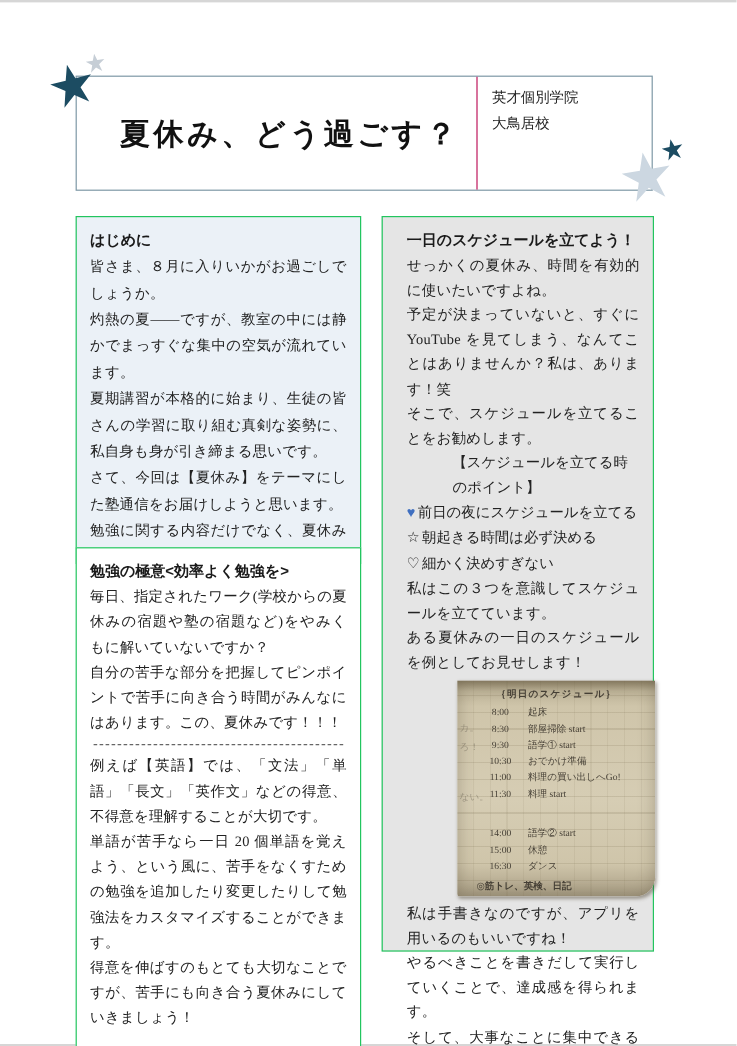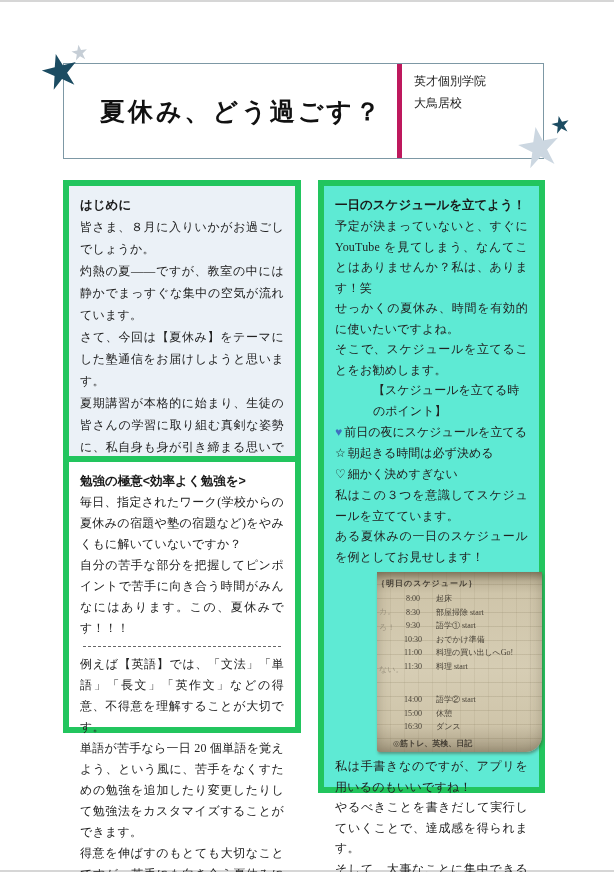--- a/index.html
+++ b/index.html
@@ -6,36 +6,36 @@
   .page{position:relative;width:614px;height:872px;background:#ffffff;overflow:hidden;
         font-family:"Liberation Serif","DejaVu Serif",serif;color:#1f1f1f;}
   .edge-line{position:absolute;left:0;width:614px;height:2px;background:#d6d6d6;}
   .edge-top{top:0;} .edge-bottom{bottom:0;}
 
   
   .header-box{position:absolute;left:63px;top:63px;width:481px;height:96px;
               border:1px solid #7d98a5;display:flex;box-sizing:border-box;background:#fff;}
   .header-title-cell{flex:1;display:flex;align-items:center;padding-left:36px;}
   .header-title{font-size:25px;letter-spacing:3px;font-weight:600;color:#111;}
-  .header-info-cell{width:146px;border-left:5px solid #be185d;padding:7px 8px 6px 12px;
+  .header-info-cell{width:146px;border-left:1px solid #be185d;padding:7px 8px 6px 12px;
                     box-sizing:border-box;font-size:12px;line-height:21.5px;color:#222;}
 
   
   .star{position:absolute;}
   .star svg{display:block;width:100%;height:100%;}
   .star-big-left{left:41px;top:52px;width:38px;height:38px;transform:rotate(-14deg);}
   .star-small-left{left:71px;top:44px;width:17px;height:17px;transform:rotate(-8deg);}
   .star-big-right{left:517px;top:125px;width:44px;height:44px;transform:rotate(-10deg);}
   .star-small-right{left:551px;top:115px;width:19px;height:19px;transform:rotate(-12deg);}
 
   
-  .tbox{position:absolute;box-sizing:border-box;border:6px solid #22c55e;padding:8px 11px;}
+  .tbox{position:absolute;box-sizing:border-box;border:1px solid #22c55e;padding:8px 11px;}
   .box-intro{left:63px;top:180px;width:238px;height:290px;background:#ebf1f7;}
-  .box-study{left:63px;top:456px;width:238px;height:277px;background:#ffffff;}
-  .box-sched{left:318px;top:180px;width:227px;height:613px;background:#5eead4;}
+  .box-study{left:63px;top:456px;width:238px;height:417px;background:#ffffff;}
+  .box-sched{left:318px;top:180px;width:227px;height:613px;background:#e5e5e5;padding-left:20px;}
 
   .sec-heading{font-family:"Liberation Sans","DejaVu Sans",sans-serif;
                font-weight:bold;font-size:12.5px;line-height:22px;color:#1a1a1a;}
   .body-text p{margin:0;font-size:12px;line-height:22px;text-align:justify;
                letter-spacing:0.2px;color:#222;}
   .box-study .body-text p{line-height:21px;}
   .box-sched .body-text p{line-height:20.5px;}
 
   .dashed-divider{height:0;border-top:1.5px dashed #666;margin:7px 3px;}
 
@@ -46,21 +46,21 @@
 
   
   .photo{position:relative;width:165px;height:180px;margin:5px 4px 4px 42px;
          background:
            repeating-linear-gradient(0deg, rgba(255,255,255,0) 0 13px, rgba(120,108,78,.18) 13px 14px),
            repeating-linear-gradient(90deg, rgba(255,255,255,0) 0 13px, rgba(120,108,78,.10) 13px 14px),
            linear-gradient(180deg,#8f8368 0%,#bcb297 5%,#cfc5aa 12%,#d6cdb4 55%,#cfc5aa 85%,#a89d84 100%);
          border-radius:0 0 16px 2px;
          box-shadow:inset 0 0 14px rgba(60,50,30,.30), 1px 2px 3px rgba(70,62,45,.45);
          overflow:hidden;color:#453f35;}
-  .photo-title{font-size:8px;line-height:12px;text-align:left;margin-top:6px;
+  .photo-title{font-size:8px;line-height:12px;text-align:center;margin-top:6px;
                letter-spacing:1px;font-weight:bold;}
   .srows{margin-top:2px;}
   .srow{display:flex;font-size:8px;line-height:13.5px;padding-left:22px;}
   .srow .s-time{width:28px;text-align:center;margin-right:9px;}
   .srows div.srow:nth-of-type(7){margin-top:20px;}
   .photo-footer{font-size:8px;line-height:12px;padding-left:16px;margin-top:4px;font-weight:bold;}
   .bleed{position:absolute;left:2px;font-size:8px;opacity:.35;}
   .bleed-1{top:34px;} .bleed-2{top:50px;} .bleed-3{top:92px;}
 </style>
 </head>
@@ -102,22 +102,22 @@
         <polygon fill="#1c4c62" points="50,4 61,37 96,37 67,59 78,94 50,72 22,94 33,59 4,37 39,37"></polygon>
       </svg>
   </span>
 
   <div class="tbox box-intro">
     <div class="sec-heading">はじめに</div>
     <div class="body-text">
 
     <p>皆さま、８月に入りいかがお過ごしでしょうか。</p>
         <p>灼熱の夏――ですが、教室の中には静かでまっすぐな集中の空気が流れています。</p>
+        <p>夏期講習が本格的に始まり、生徒の皆さんの学習に取り組む真剣な姿勢に、私自身も身が引き締まる思いです。</p>
         <p>さて、今回は【夏休み】をテーマにした塾通信をお届けしようと思います。</p>
-        <p>夏期講習が本格的に始まり、生徒の皆さんの学習に取り組む真剣な姿勢に、私自身も身が引き締まる思いです。</p>
         <p>勉強に関する内容だけでなく、夏休みを充実させるためのヒントも散りばめたので最後まで読んでみてください！</p>
       </div>
   </div>
 
   <div class="tbox box-study">
     <div class="sec-heading">勉強の極意&lt;効率よく勉強を&gt;</div>
     <div class="body-text">
 
     <p>毎日、指定されたワーク(学校からの夏休みの宿題や塾の宿題など)をやみくもに解いていないですか？</p>
         <p>自分の苦手な部分を把握してピンポイントで苦手に向き合う時間がみんなにはあります。この、夏休みです！！！</p>
@@ -128,22 +128,22 @@
     <p>例えば【英語】では、「文法」「単語」「長文」「英作文」などの得意、不得意を理解することが大切です。</p>
         <p>単語が苦手なら一日 20 個単語を覚えよう、という風に、苦手をなくすための勉強を追加したり変更したりして勉強法をカスタマイズすることができます。</p>
         <p>得意を伸ばすのもとても大切なことですが、苦手にも向き合う夏休みにしていきましょう！</p>
       </div>
   </div>
 
   <div class="tbox box-sched">
     <div class="sec-heading">一日のスケジュールを立てよう！</div>
     <div class="body-text">
 
-    <p>予定が決まっていないと、すぐに YouTube を見てしまう、なんてことはありませんか？私は、あります！笑</p>
-        <p>せっかくの夏休み、時間を有効的に使いたいですよね。</p>
+    <p>せっかくの夏休み、時間を有効的に使いたいですよね。</p>
+        <p>予定が決まっていないと、すぐに YouTube を見てしまう、なんてことはありませんか？私は、あります！笑</p>
         <p>そこで、スケジュールを立てることをお勧めします。</p>
       </div>
     <div class="points-title">【スケジュールを立てる時のポイント】</div>
     <div class="points">
 
         <div class="point">
           <span class="pt-icon">♥</span>
           <span>前日の夜にスケジュールを立てる</span>
         </div>
 

